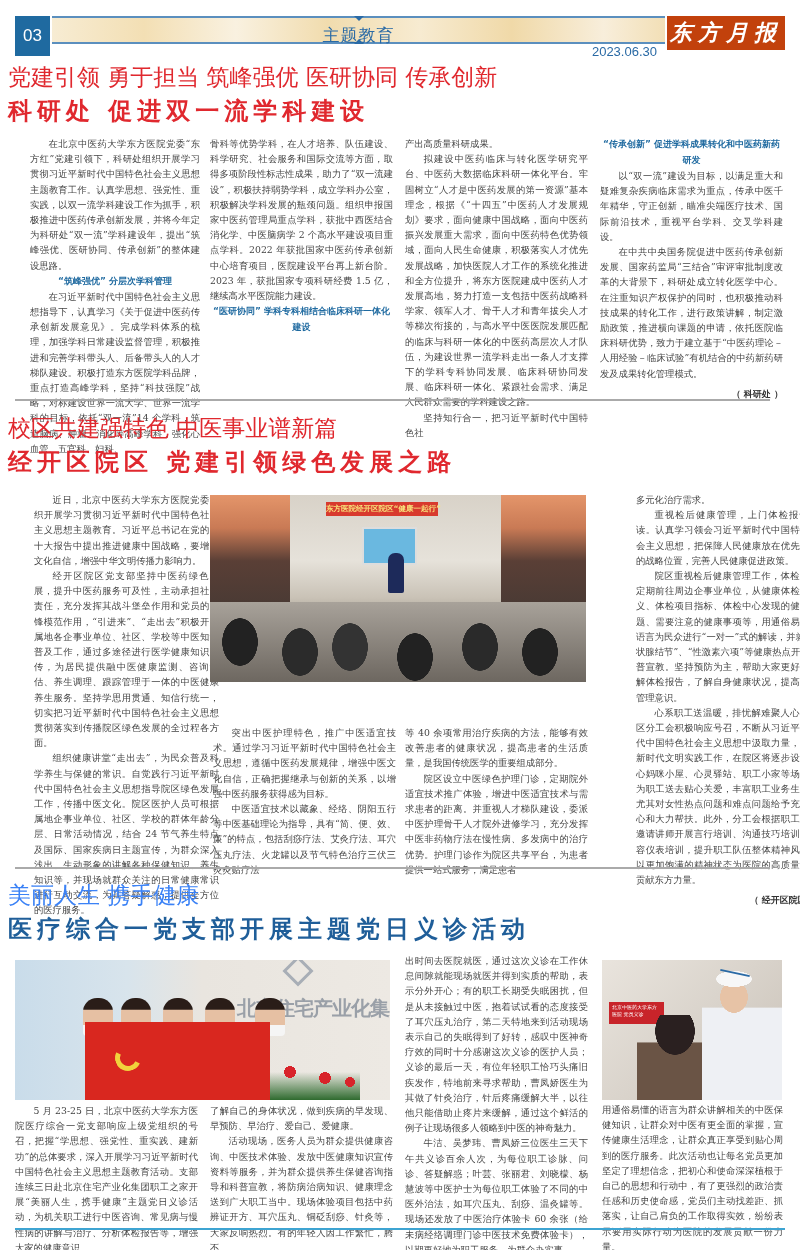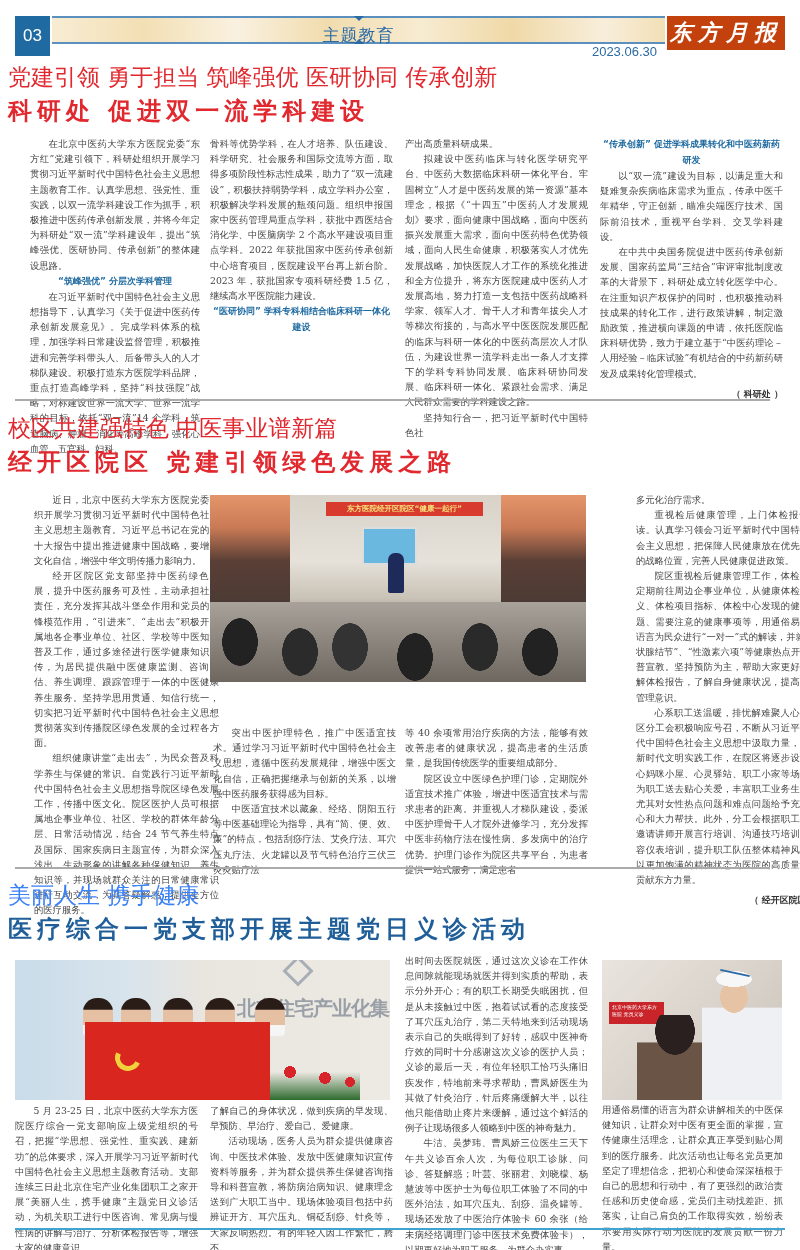--- a/index.html
+++ b/index.html
@@ -36,21 +36,21 @@
   .rule-gray { position: absolute; left: 15px; width: 755px; height: 2px; background: #aaaaaa; }
   .rule-blue { position: absolute; left: 15px; width: 770px; height: 2px; background: #3ea4d2; }
 
   
   .photo { position: absolute; overflow: hidden; }
 
   
   .p1 { left: 210px; top: 495px; width: 376px; height: 187px; background: linear-gradient(180deg, #d8d2c8 0%, #e6e2da 35%, #c9c2b6 55%, #8a8278 75%, #3d3a38 100%); }
   .p1 .wall-l { position: absolute; left: 0; top: 0; width: 80px; height: 110px; background: linear-gradient(180deg, #e4956a 0%, #c97a55 30%, #5a3f36 60%, #4a3a34 100%); }
   .p1 .wall-r { position: absolute; right: 0; top: 0; width: 85px; height: 110px; background: linear-gradient(180deg, #e4956a 0%, #c97a55 30%, #5a3f36 60%, #4a3a34 100%); }
-  .p1 .banner { position: absolute; left: 116px; top: 7px; width: 157px; height: 14px; background: #d83a2e; color: #f8e27a; font-size: 7.5px; font-family: "DejaVu Sans", sans-serif; font-weight: bold; text-align: center; line-height: 14px; white-space: nowrap; }
+  .p1 .banner { position: absolute; left: 116px; top: 7px; width: 112px; height: 14px; background: #d83a2e; color: #f8e27a; font-size: 7.5px; font-family: "DejaVu Sans", sans-serif; font-weight: bold; text-align: center; line-height: 14px; white-space: nowrap; }
   .p1 .screen { position: absolute; left: 152px; top: 32px; width: 55px; height: 38px; background: #6ab8e0; border: 2px solid #ddd; }
   .p1 .speaker { position: absolute; left: 178px; top: 58px; width: 16px; height: 40px; background: #1d2a5a; border-radius: 7px 7px 2px 2px; }
   .p1 .chairs { position: absolute; left: 0; bottom: 0; width: 376px; height: 80px; background:
       radial-gradient(ellipse 18px 24px at 30px 40px, #222 98%, transparent 100%),
       radial-gradient(ellipse 18px 24px at 90px 50px, #2b2b2b 98%, transparent 100%),
       radial-gradient(ellipse 18px 24px at 140px 45px, #333 98%, transparent 100%),
       radial-gradient(ellipse 18px 24px at 205px 55px, #222 98%, transparent 100%),
       radial-gradient(ellipse 18px 24px at 270px 45px, #2a2a2a 98%, transparent 100%),
       radial-gradient(ellipse 18px 24px at 330px 50px, #222 98%, transparent 100%),
       linear-gradient(180deg, #a8a29a 0%, #6d6760 100%); }

